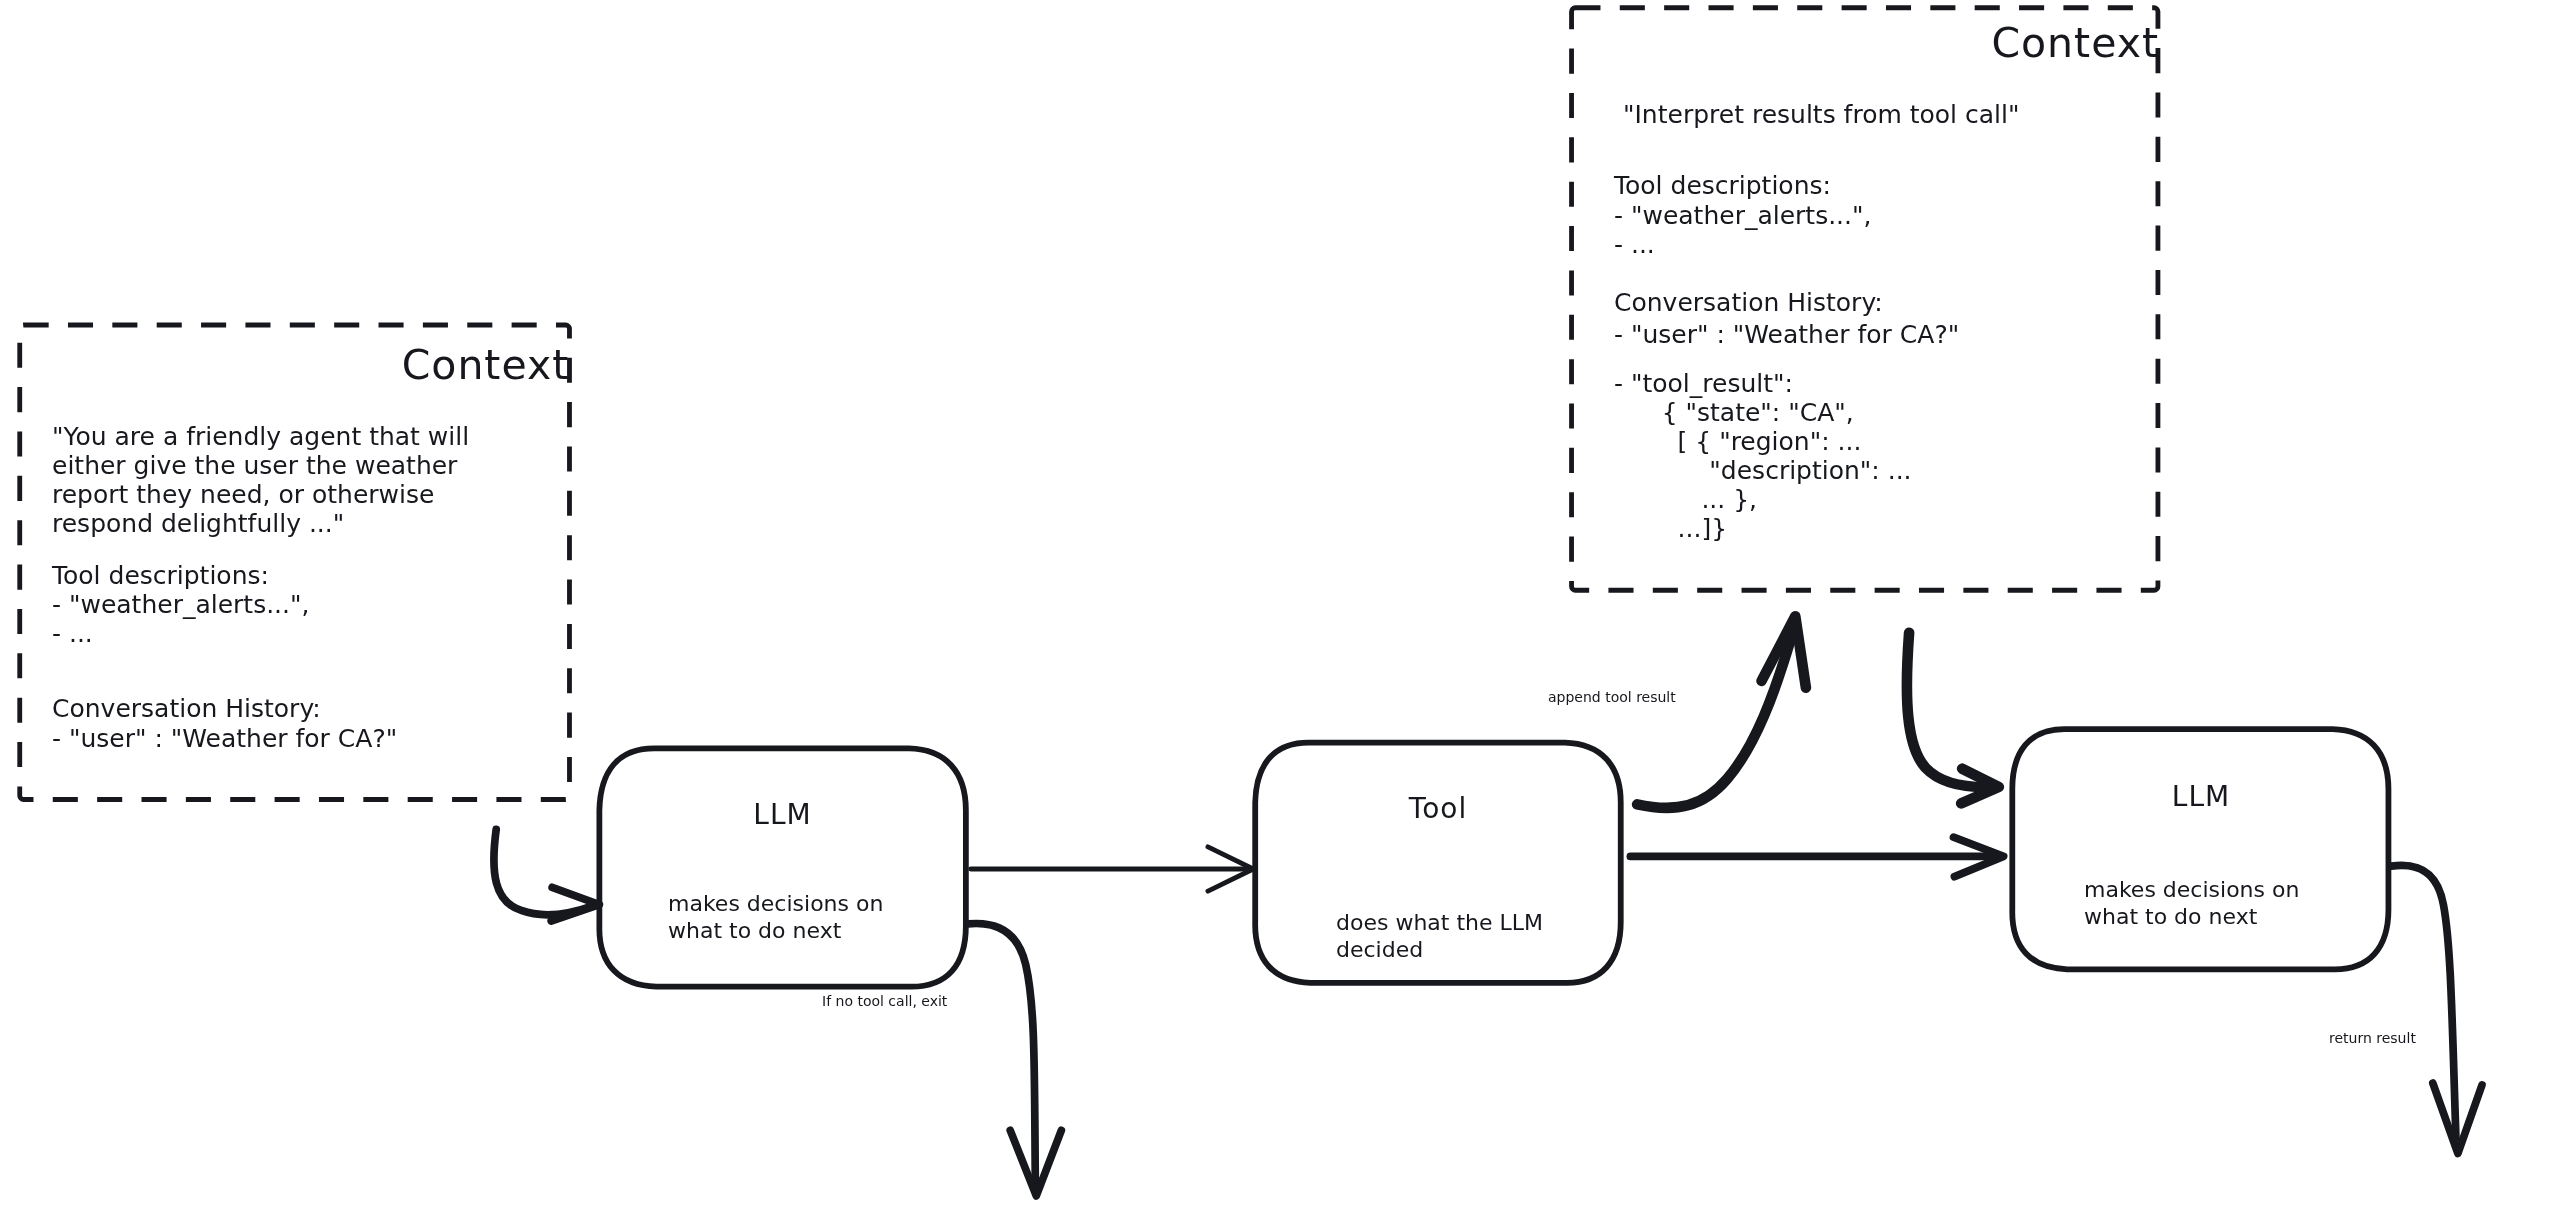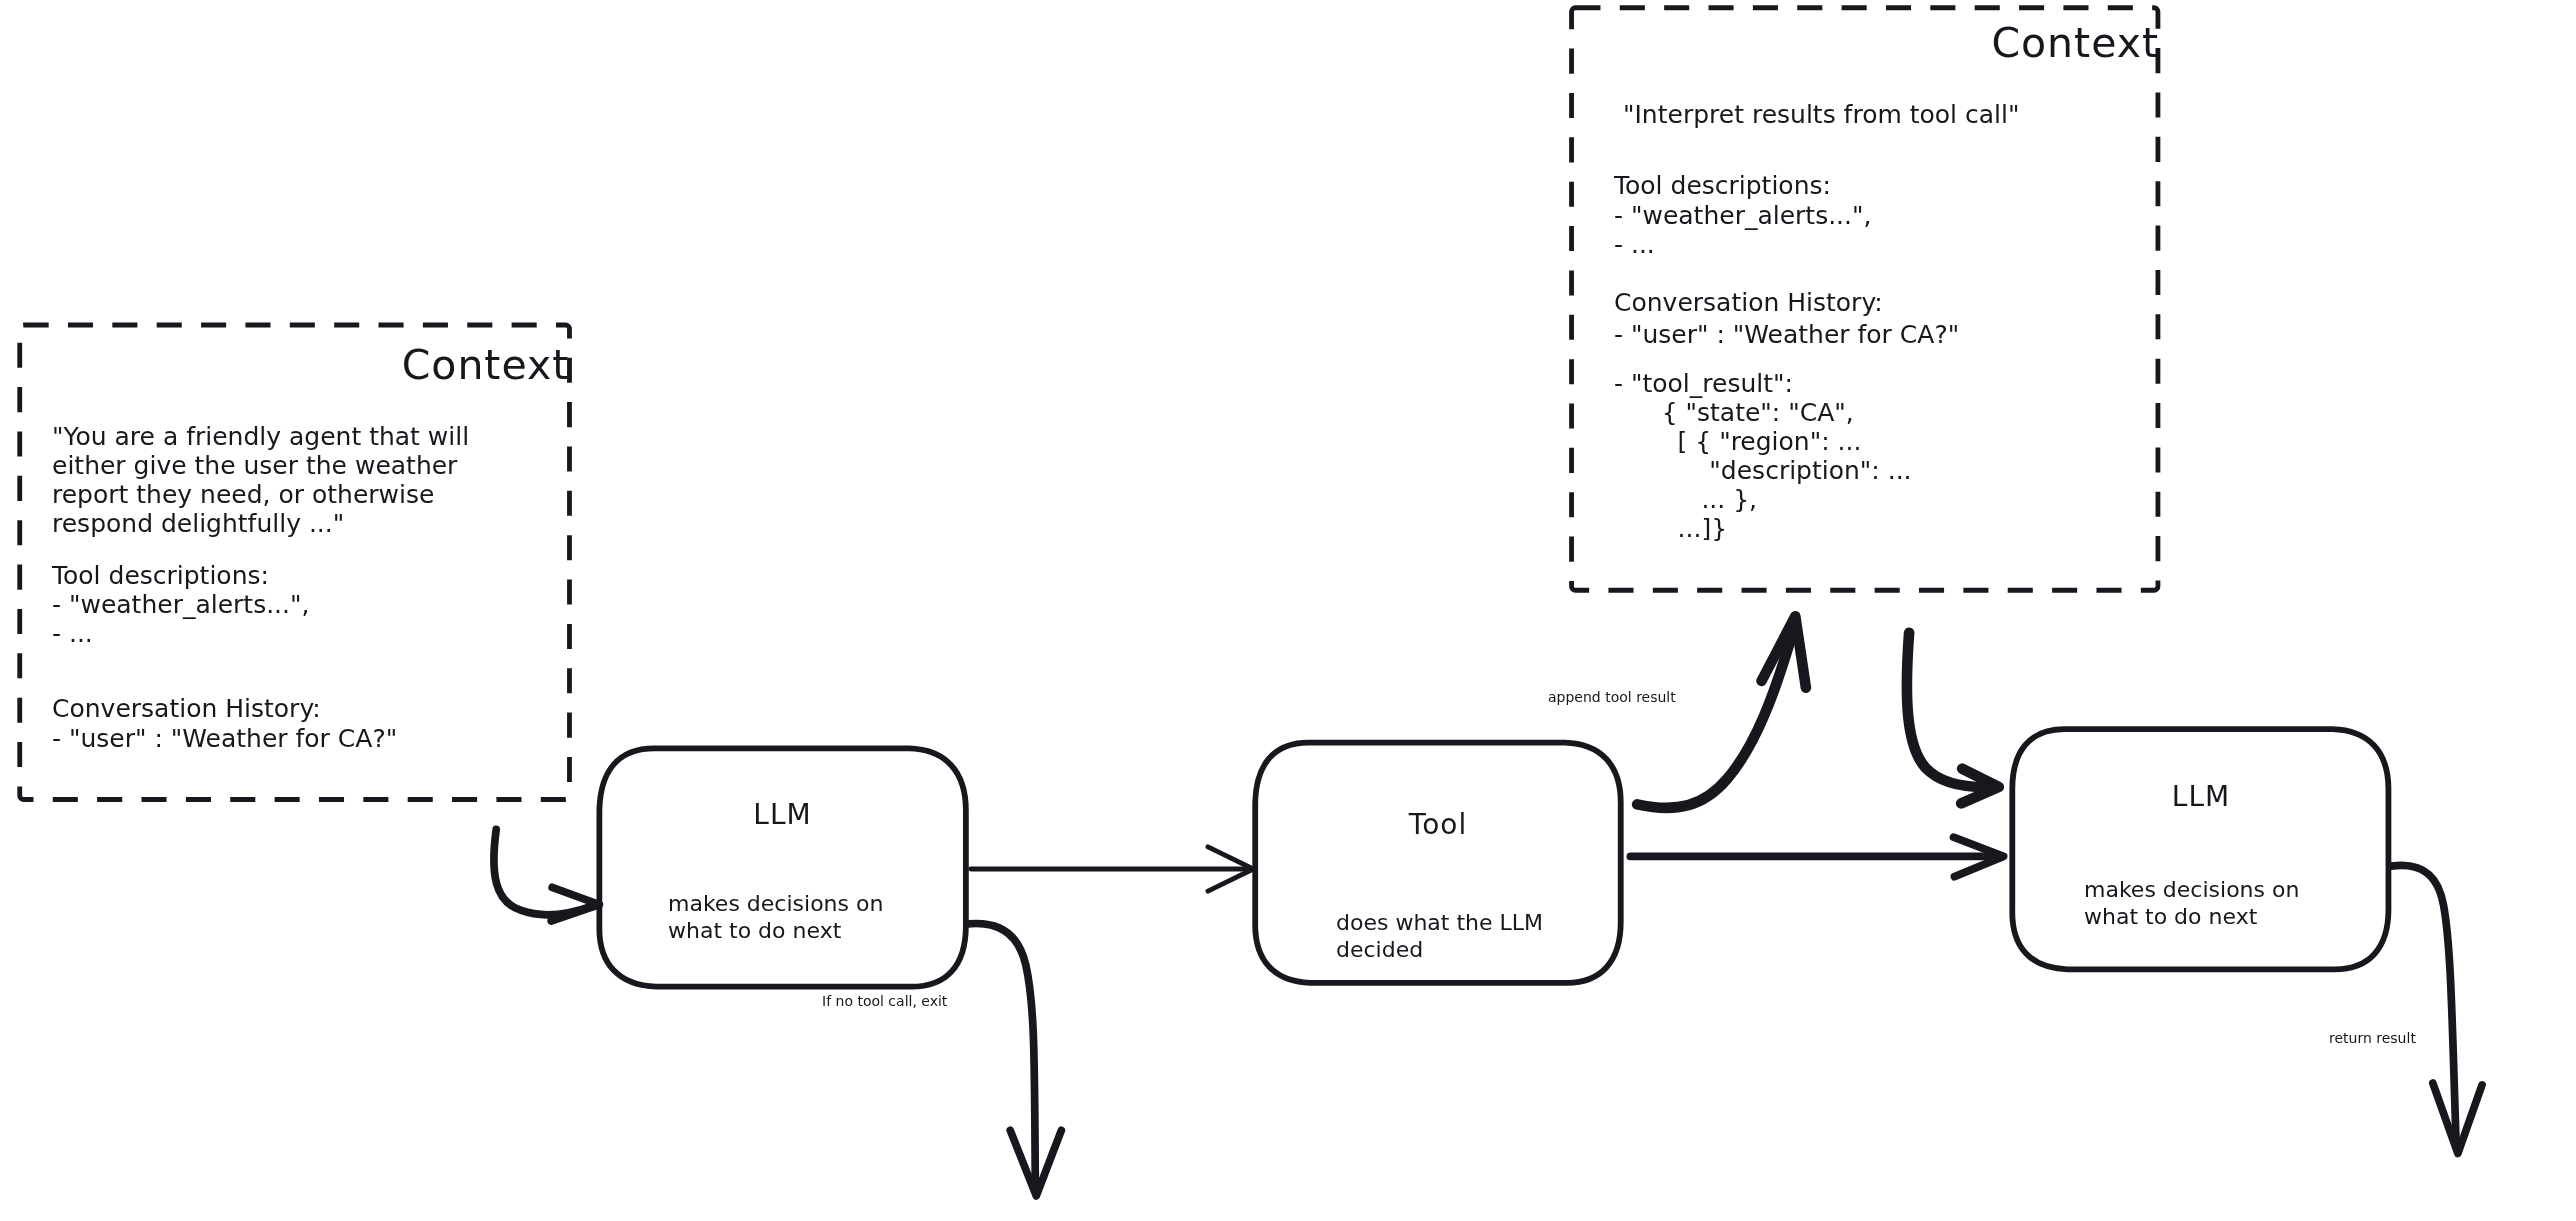--- a/index.html
+++ b/index.html
@@ -218,21 +218,21 @@
       { "state": "CA",
         [ { "region": ...
             "description": ...
            ... },
         ...]}</div>
 
   <div class="txt node-title" style="left:599px; top:801px; width:367px;">LLM</div>
   <div class="txt node-sub" style="left:668px; top:890px;">makes decisions on
 what to do next</div>
 
-  <div class="txt node-title" style="left:1255px; top:795px; width:366px;margin-top:16px;">Tool</div>
+  <div class="txt node-title" style="left:1255px; top:795px; width:366px;">Tool</div>
   <div class="txt node-sub" style="left:1336px; top:909px;">does what the LLM
 decided</div>
 
   <div class="txt node-title" style="left:2013px; top:783px; width:376px;">LLM</div>
   <div class="txt node-sub" style="left:2084px; top:876px;">makes decisions on
 what to do next</div>
 
   <div class="txt edge-label" style="left:822px; top:988px;">If no tool call, exit</div>
 
   <div class="txt edge-label" style="left:1548px; top:684px;">append tool result</div>

